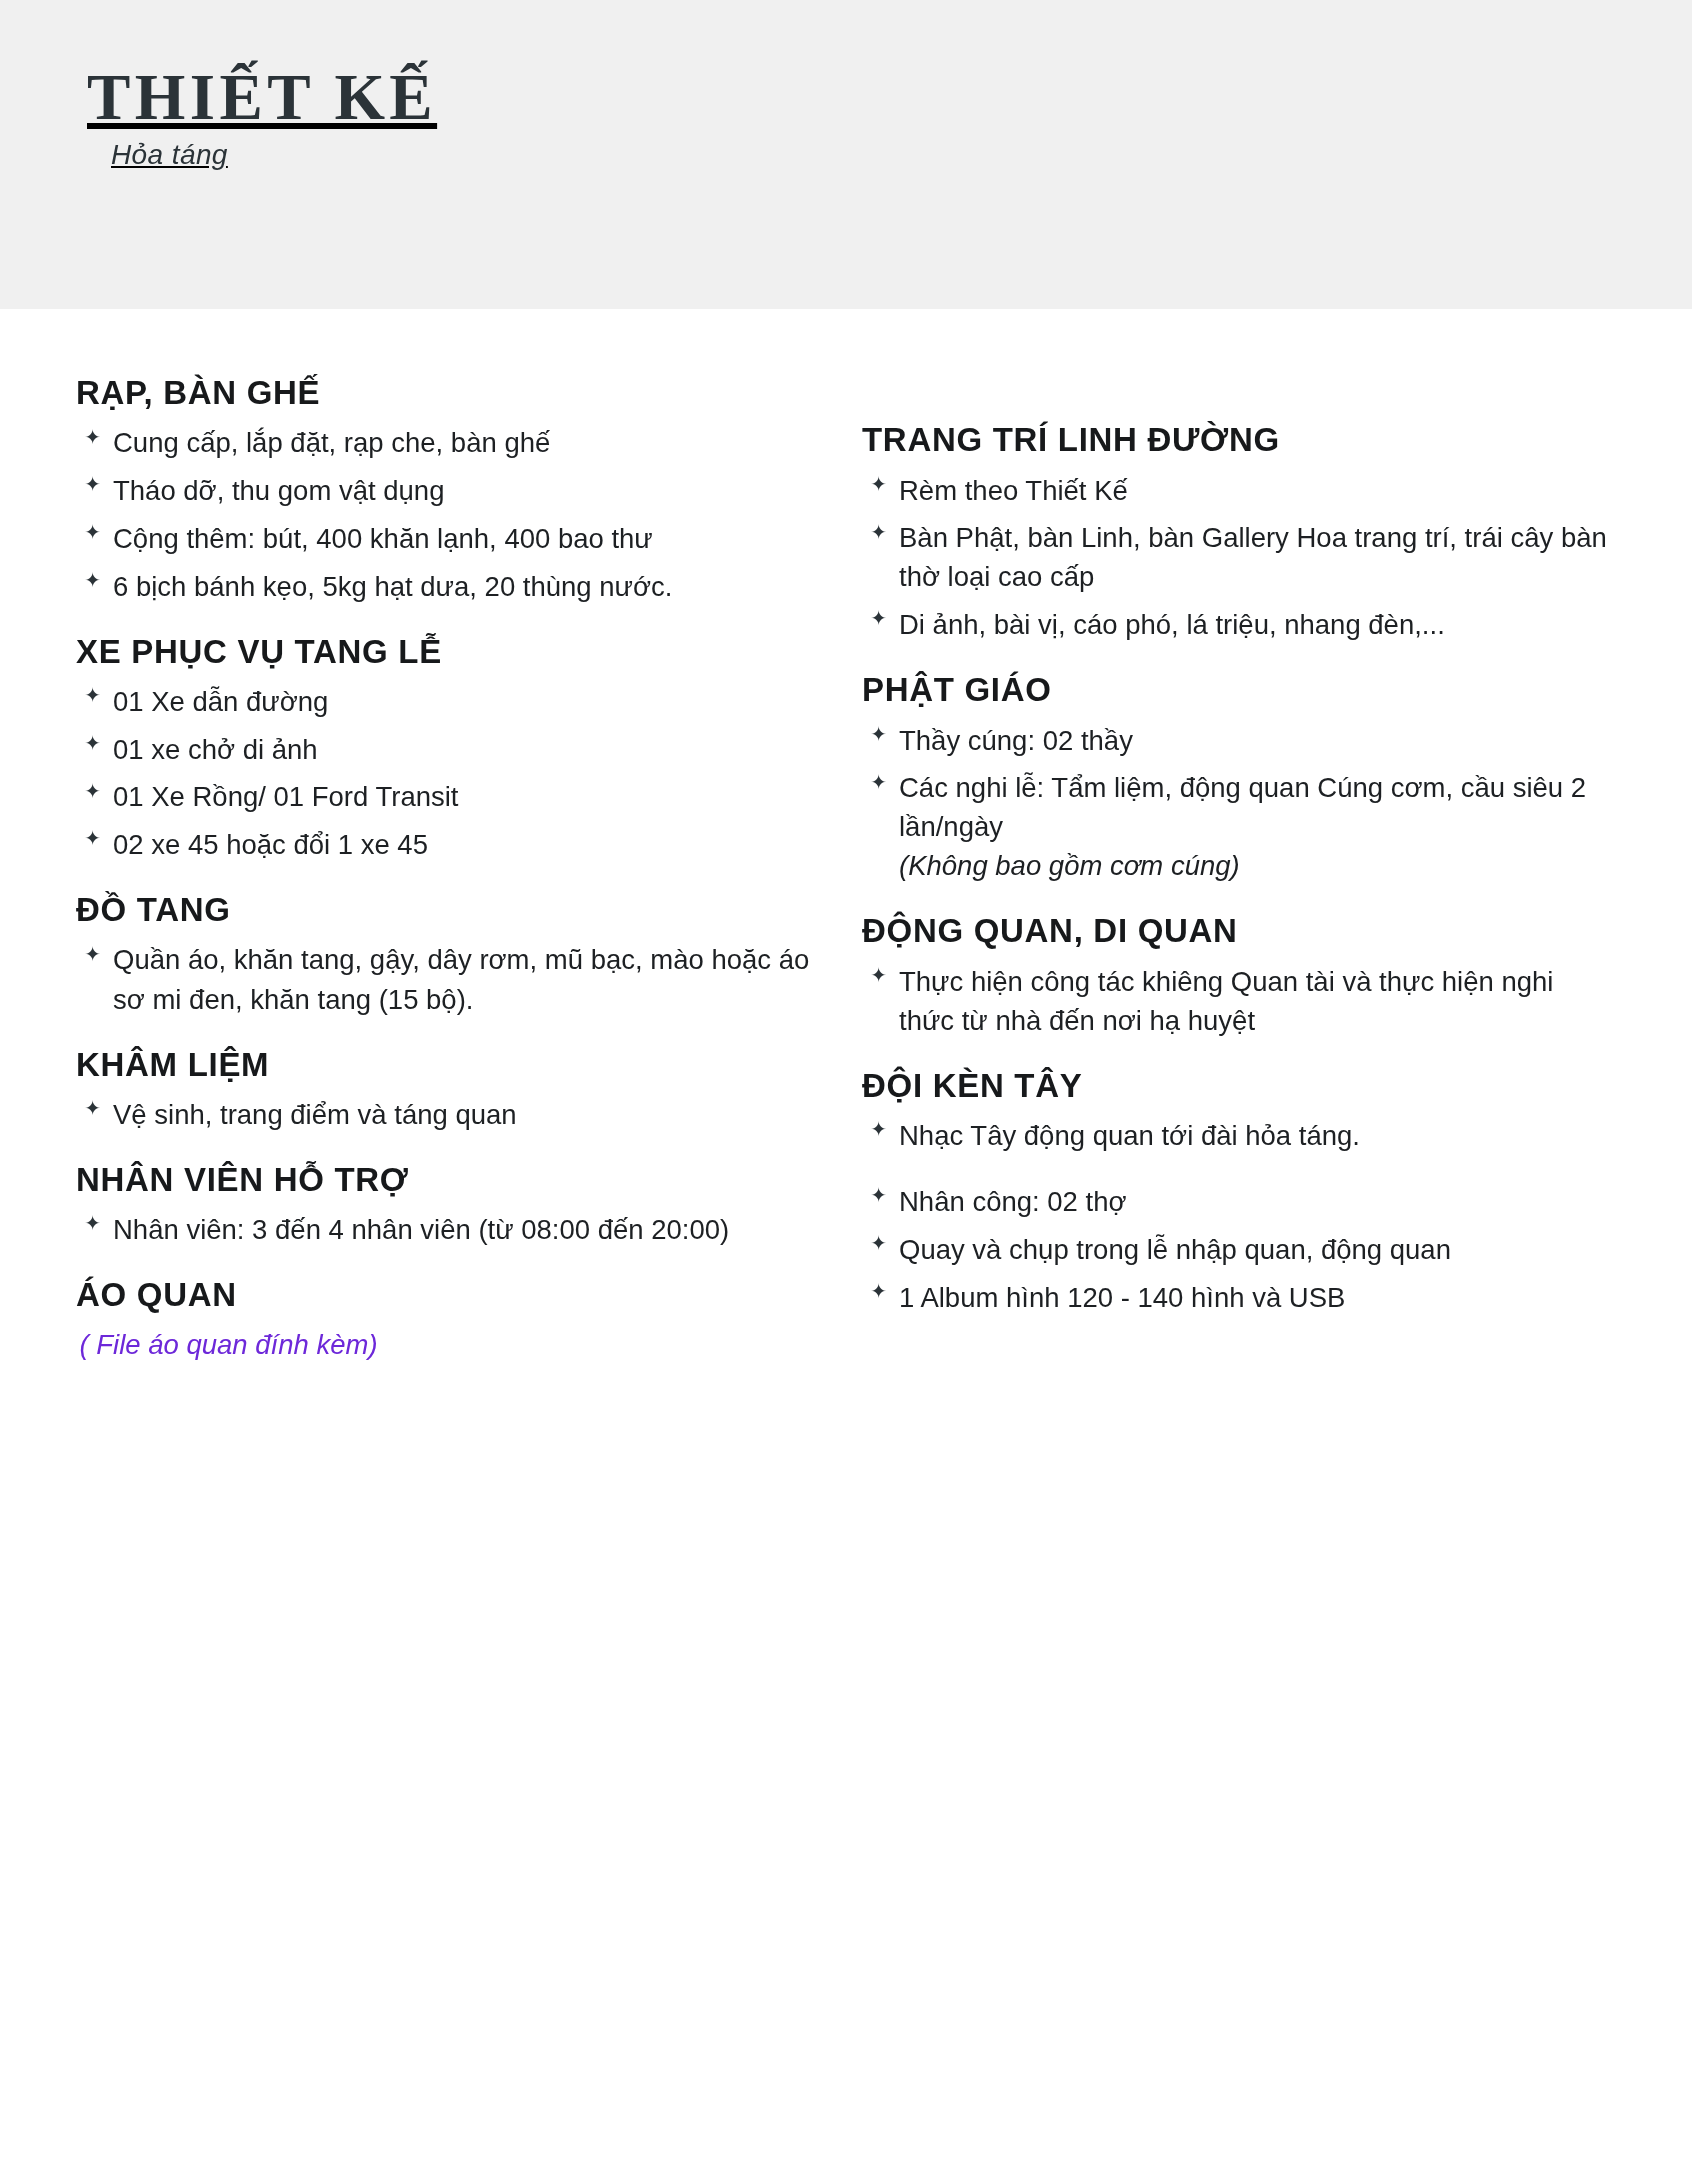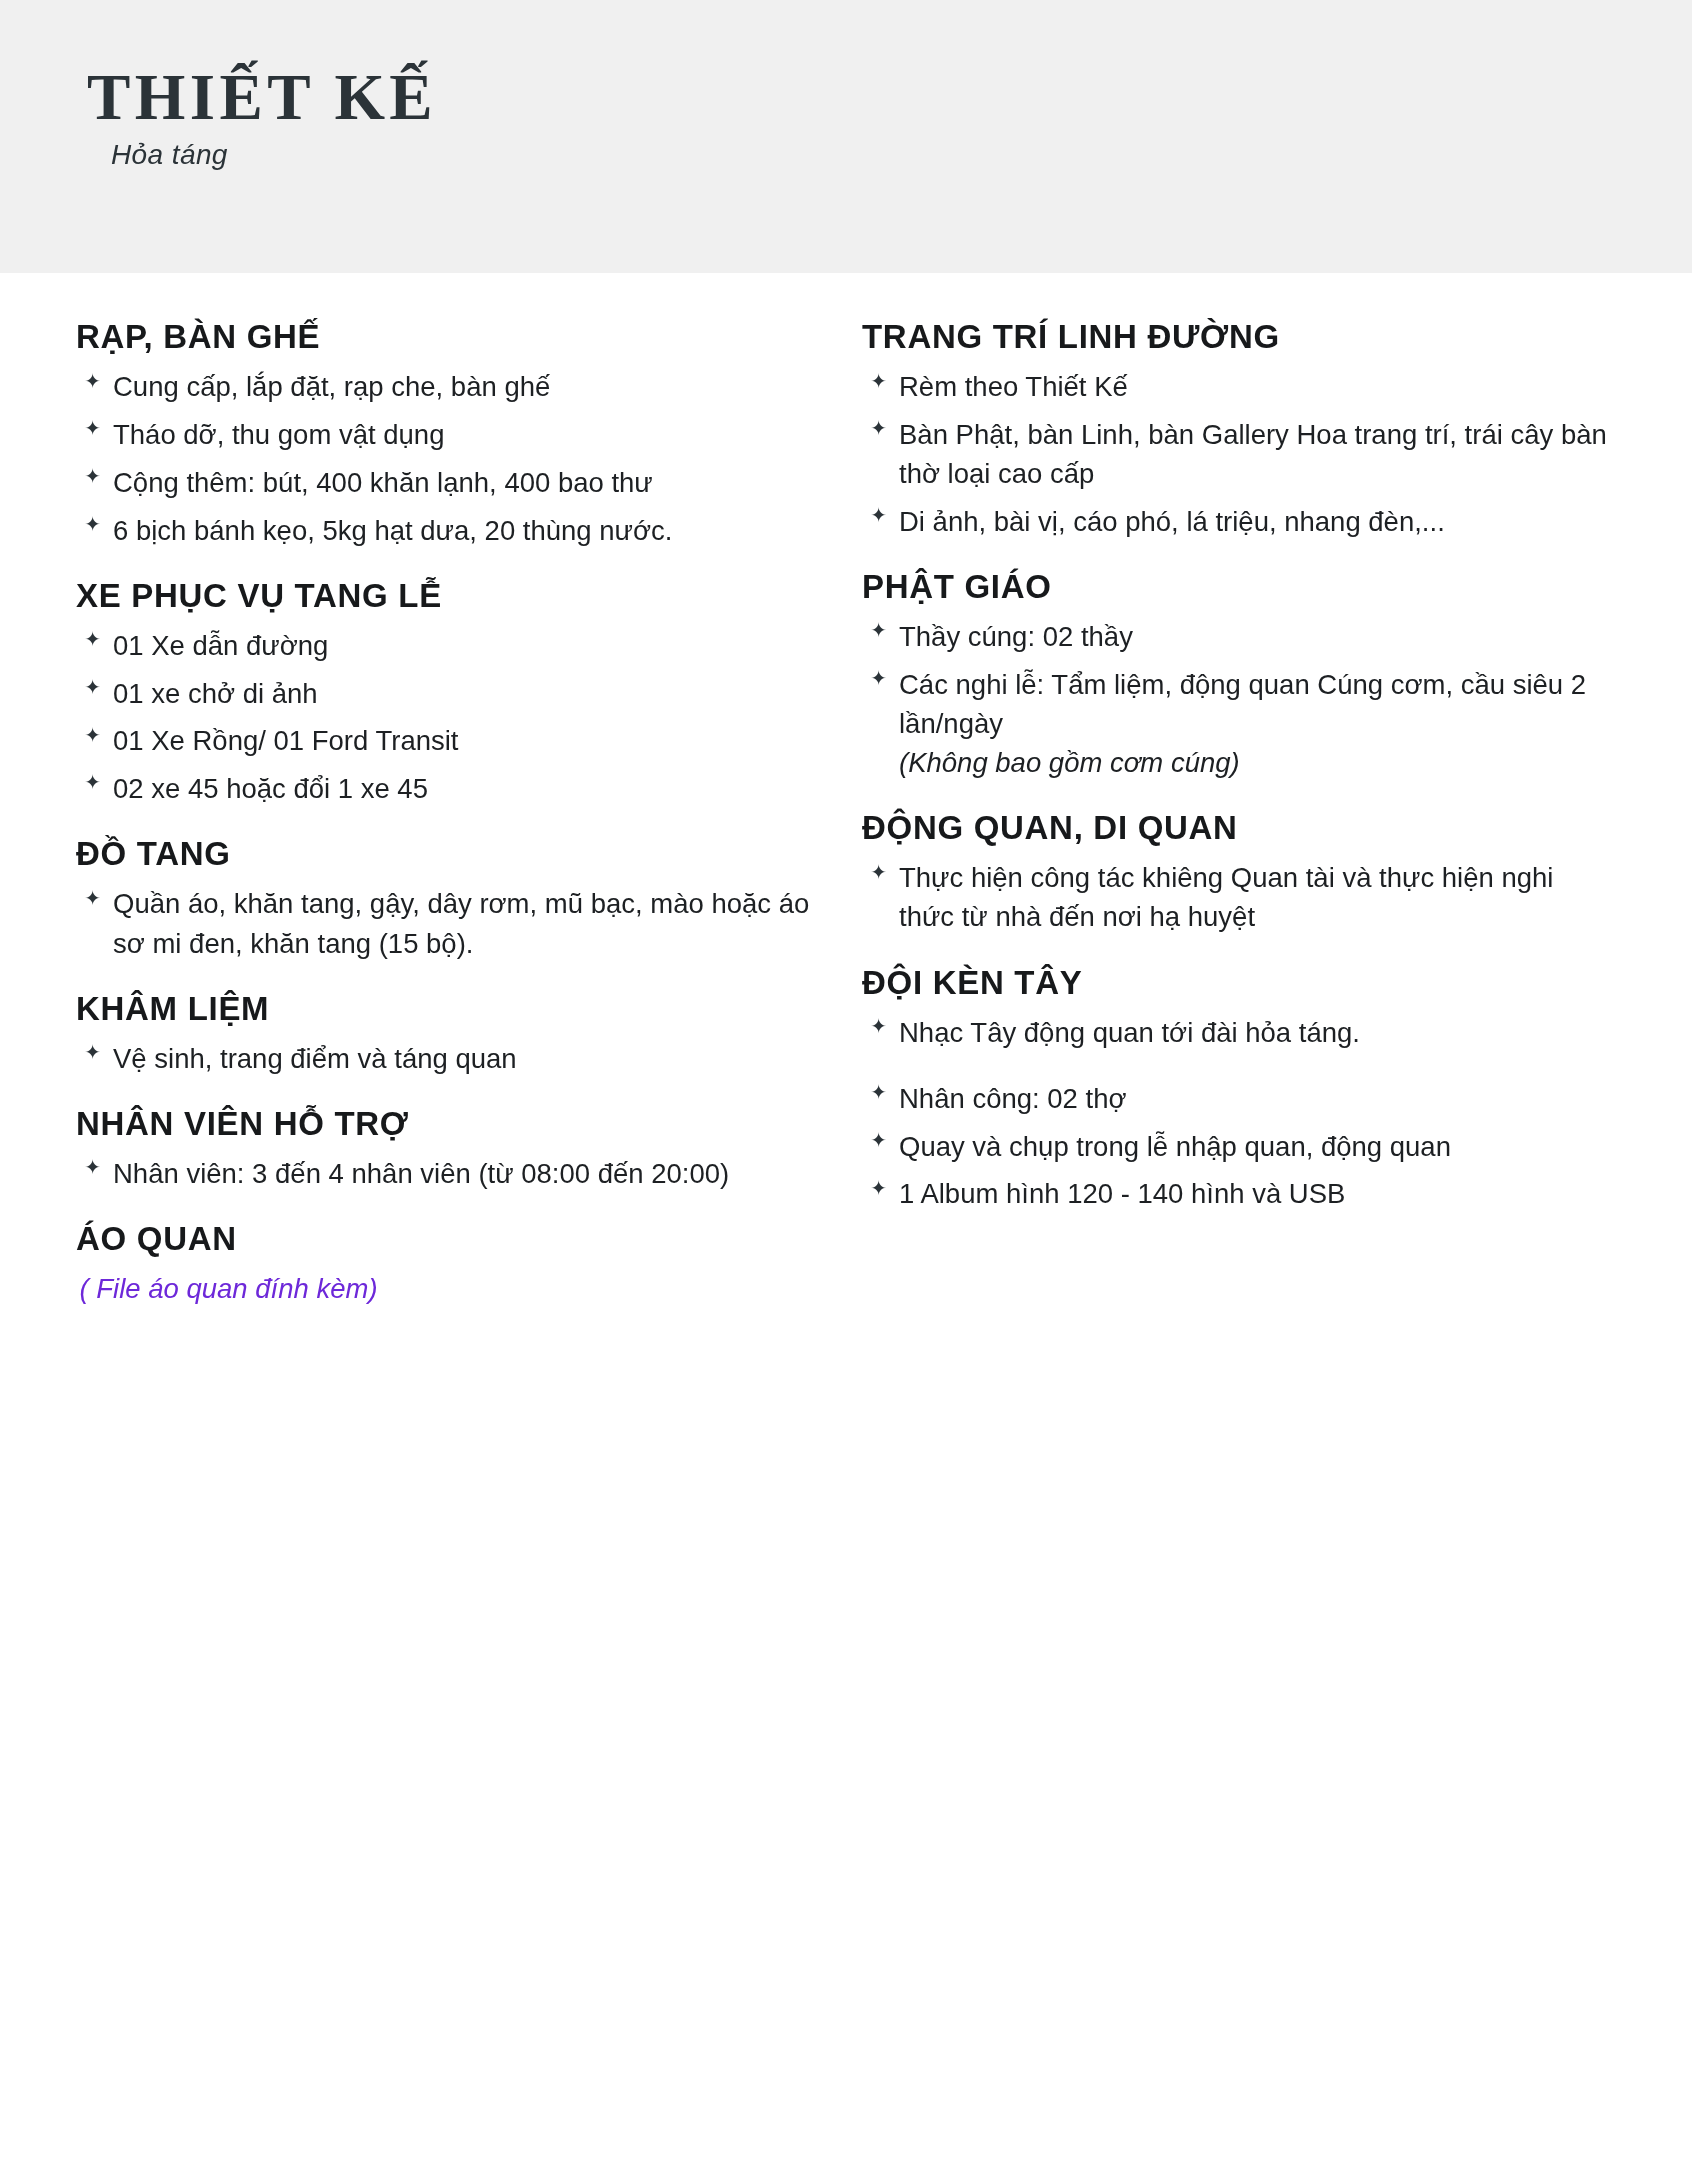--- a/index.html
+++ b/index.html
@@ -10,25 +10,26 @@
     width: 1692px;
     height: 2393px;
     background: #ffffff;
     font-family: "Liberation Sans", sans-serif;
     -webkit-font-smoothing: antialiased;
   }
 
   
   .header-band {
     width: 100%;
-    height: 273px;
+    height: 309px;
     background: #f0f0f0;
     box-sizing: border-box;
     padding: 63px 0 11px 87px;
     position: relative;
+    text-decoration: underline;
   }
   .doc-title {
     font-family: "Liberation Serif", serif;
     font-size: 65px;
     font-weight: 700;
     letter-spacing: 4.4px;
     color: #2b3338;
     line-height: 1.05;
     margin: 0;
     text-transform: uppercase;
@@ -39,24 +40,24 @@
     font-size: 28px;
     font-weight: 400;
     color: #2b3338;
     margin: 7.9px 0 0 24px;
     letter-spacing: 0.4px;
   }
 
   
   .content {
     box-sizing: border-box;
-    padding: 45px 83px 0 76px;
+    padding: 65px 83px 0 76px;
     display: flex;
     flex-direction: row;
-    align-items: flex-start;
+    align-items: center;
     gap: 39px;
   }
   .column {
     flex: 1 1 0;
     min-width: 0;
   }
   .column.left { max-width: 751px; }
   .column.right { max-width: 769px; }
 
   .section { margin-bottom: 27px; }

